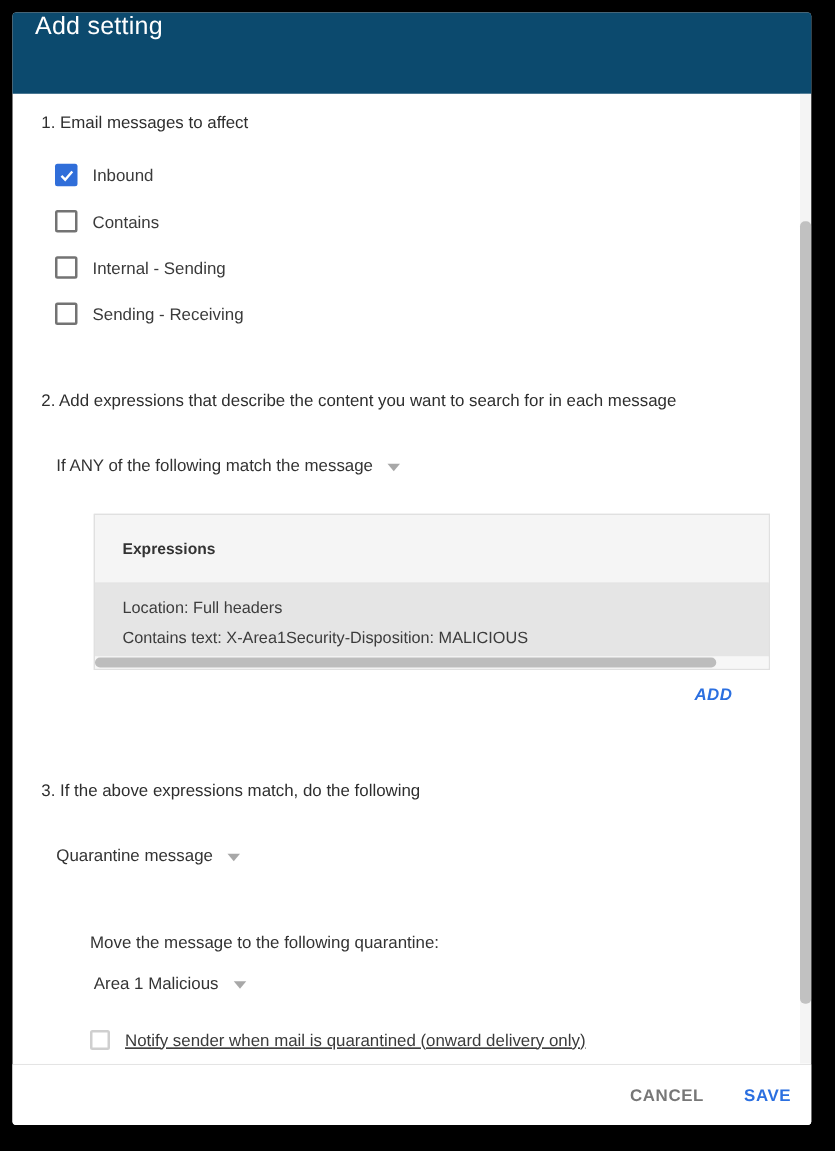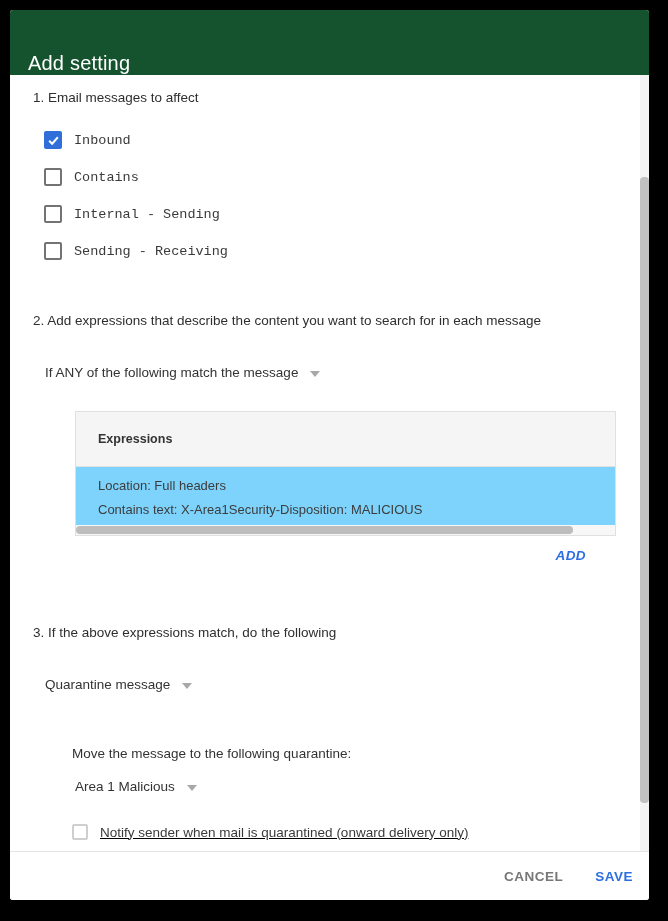--- a/index.html
+++ b/index.html
@@ -10,34 +10,34 @@
   }
   .stage { position:relative; width:668px; height:921px; background:#000; overflow:hidden; }
 
   .dialog {
     position:absolute; left:10px; top:10px; width:639px; height:890px;
     background:#fff; border-radius:3px; display:flex; flex-direction:column;
   }
 
   
   .dlg-header {
-    height:65px; flex:0 0 65px; background:#14532d;
-    border-radius:3px 3px 0 0; display:flex; align-items:flex-end; padding-left:18px;
+    height:65px; flex:0 0 65px; background:#0c4a6e;
+    border-radius:3px 3px 0 0; display:flex; align-items:flex-start; padding-left:18px;
   }
   .dlg-title { color:#ffffff; font-size:20px; letter-spacing:0.2px; }
 
   
   .dlg-content { position:relative; height:776px; flex:0 0 776px; overflow:hidden; }
 
   .s-label { margin-left:23px; font-size:13.5px; color:#2e2e2e; line-height:16px; }
   .s1-label { margin-top:15px; }
   .s2-label { margin-top:53px; }
   .s3-label { margin-top:62px; }
 
-  .check-row { display:flex; align-items:center; margin-left:34px; height:18px;font-family:Liberation Mono, monospace; }
+  .check-row { display:flex; align-items:center; margin-left:34px; height:18px; }
   .check-row.first { margin-top:25px; }
   .check-row + .check-row { margin-top:19px; }
   .cb {
     width:18px; height:18px; box-sizing:border-box; border:2px solid #737373;
     border-radius:2px; background:#fff; display:flex; align-items:center; justify-content:center;
     flex:0 0 18px; cursor:pointer;
   }
   .cb svg { display:none; }
   .cb.checked { border:none; background:#306ed9; }
   .cb.checked svg { display:block; }
@@ -50,21 +50,21 @@
   .selector-text { font-size:13.5px; color:#333; }
   .dd-arrow {
     width:0; height:0; margin-left:12px; margin-top:2px;
     border-left:5px solid transparent; border-right:5px solid transparent;
     border-top:6px solid #a8a8a8;
   }
 
   
   .expr-table {
     margin-top:30px; margin-left:65px; width:541px; box-sizing:border-box;
-    border:1px solid #e0e0e0; background:#7dd3fc;
+    border:1px solid #e0e0e0; background:#e5e5e5;
   }
   .expr-head {
     height:55px; background:#f5f5f5; border-bottom:1px solid #e0e0e0;
     display:flex; align-items:center; padding-left:22px; box-sizing:border-box;
   }
   .expr-head-label { font-size:12.5px; font-weight:bold; color:#333; }
   .expr-body { height:51px; padding-top:7px; box-sizing:content-box; }
   .expr-row { font-size:13px; color:#3c3c3c; line-height:24px; padding-left:22px; }
   .h-scroll-track { position:relative; height:10px; background:#f7f7f7; }
   .h-scroll-thumb {

